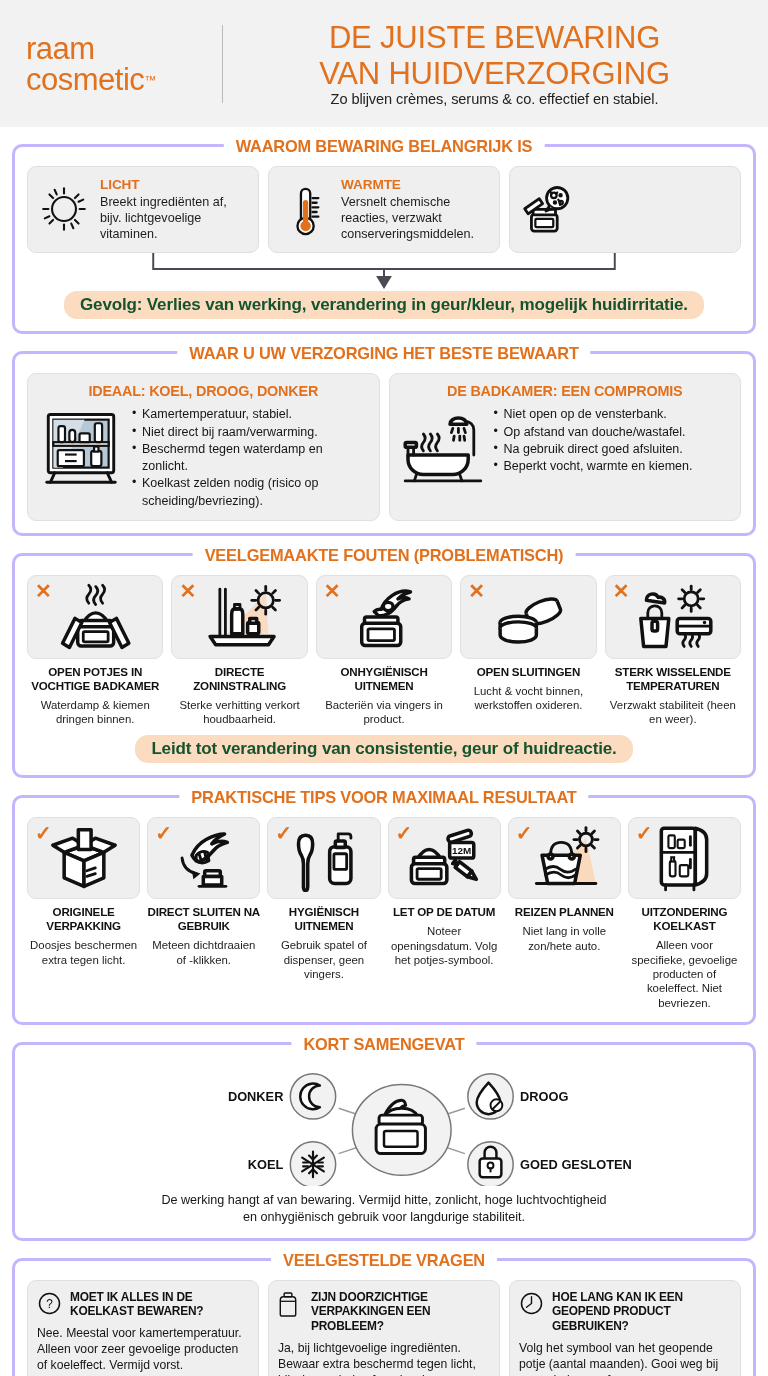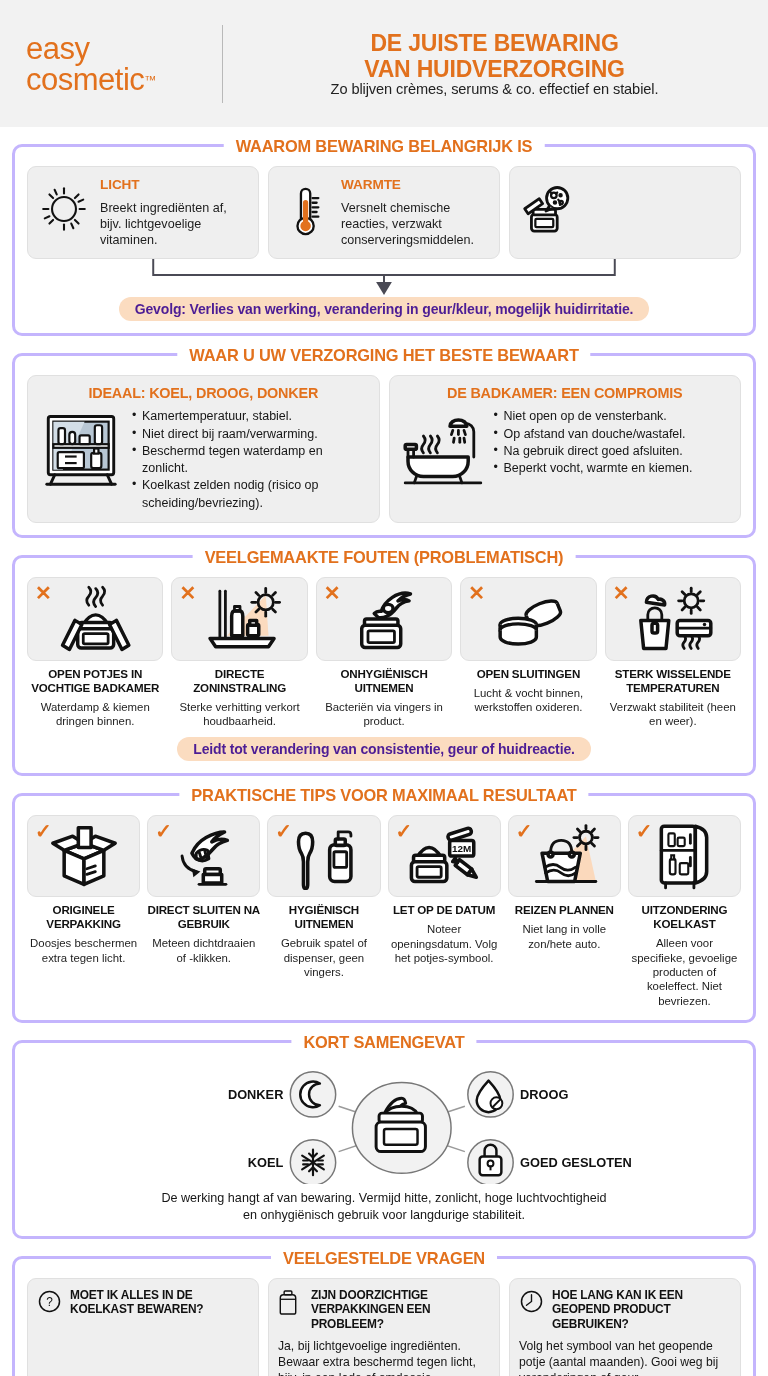--- a/index.html
+++ b/index.html
@@ -20,21 +20,21 @@
   .logo{
     width:192px; flex:0 0 192px;
     color:#E2711D; line-height:1.0;
   }
   .logo .l1{ font-size:31px; font-weight:400; letter-spacing:-0.5px;}
   .logo .l2{ font-size:31px; font-weight:400; letter-spacing:-0.5px; position:relative; display:inline-block;}
   .logo .tm{ font-size:12px; vertical-align:super; }
   .hdivider{ width:1px; background:#b9b9b9; height:78px; margin:0 20px 0 4px; }
   .htext{ flex:1; }
   .htext h1{
-    color:#E2711D; font-size:23px; font-weight:700;
+    color:#E2711D; font-size:31px; font-weight:400;
     letter-spacing:-0.2px; line-height:1.13; text-align:center;
   }
   .htext .sub{
     font-size:14.6px; color:#222; text-align:center; margin-top:0;
     letter-spacing:-0.1px;
   }
 
   
   .wrap{ padding:0 12px; }
   .section{
@@ -51,28 +51,28 @@
   }
   
   .card{
     background:#EFEFEF; border:1px solid #e0e0e0; border-radius:9px;
   }
   .row{ display:flex; gap:9px; }
   .why-card{
     flex:1; display:flex; gap:8px; padding:10px 9px 10px 8px; align-items:flex-start;
   }
   .why-ico{ flex:0 0 56px; display:flex; align-items:center; justify-content:center; padding-top:6px;}
-  .why-txt h3{ color:#E2711D; font-size:13.6px; font-weight:700; letter-spacing:-0.1px; margin-bottom:8px;}
+  .why-txt h3{ color:#E2711D; font-size:13.6px; font-weight:700; letter-spacing:-0.1px; margin-bottom:2px;}
   .why-txt p{ font-size:12.6px; line-height:1.28; color:#1d1d1d; }
 
   .connector{ height:38px; position:relative; }
   .banner{
     background:#FBDCC0; border-radius:13px; margin:0 auto;
     display:table; padding:4px 16px;
-    font-size:14px; font-weight:700; color:#4c1d95; letter-spacing:-0.15px;
+    font-size:17px; font-weight:700; color:#14532d; letter-spacing:-0.15px;
   }
 
   
   .where-card{ flex:1; padding:9px 10px 10px; }
   .where-card h3{ text-align:center; color:#E2711D; font-size:14.4px; font-weight:700; letter-spacing:-0.2px; margin-bottom:7px;}
   .where-body{ display:flex; gap:8px; align-items:flex-start; }
   .where-ico{ flex:0 0 86px; display:flex; justify-content:center; padding-top:4px;}
   .where-list{ flex:1; }
   .where-list li{ list-style:none; font-size:12.5px; line-height:1.38; padding-left:10px; position:relative; color:#161616;}
   .where-list li:before{ content:"•"; position:absolute; left:0; top:-1px; }
@@ -106,21 +106,21 @@
 
   svg{ display:block; }
   .ln2{ fill:none; stroke:#111; stroke-width:4; stroke-linecap:round; stroke-linejoin:round; }
   .lnf{ fill:#fff; stroke:#111; stroke-width:5; stroke-linejoin:round; }
 </style>
 </head>
 <body>
 
 <div class="header">
   <div class="logo">
-    <div class="l1">easy</div>
+    <div class="l1">raam</div>
     <div><span class="l2">cosmetic</span><span class="tm">™</span></div>
   </div>
   <div class="hdivider"></div>
   <div class="htext">
     <h1><span>DE JUISTE BEWARING</span><br><span>VAN HUIDVERZORGING</span></h1>
     <div class="sub">Zo blijven crèmes, serums &amp; co. effectief en stabiel.</div>
   </div>
 </div>
 
 <div class="wrap">
@@ -632,20 +632,21 @@
     <div class="card faq-card">
       <div class="faq-head">
         <div class="q">
           <svg width="25" height="25" viewBox="0 0 40 40">
             <circle cx="20" cy="20" r="16" fill="none" stroke="#111" stroke-width="2.4"></circle>
             <text x="20" y="27" text-anchor="middle" font-family="Liberation Sans, sans-serif" font-size="19" fill="#111">?</text>
           </svg>
         </div>
         <h4>MOET IK ALLES IN DE KOELKAST BEWAREN?</h4>
       </div>
+      <p>Nee. Meestal voor kamertemperatuur. Alleen voor zeer gevoelige producten of koeleffect. Vermijd vorst.</p>
     </div>
 
     <div class="card faq-card">
       <div class="faq-head">
         <div class="q">
           <svg width="20" height="27" viewBox="0 0 30 42">
             <rect x="9" y="3" width="12" height="6" rx="1.5" fill="none" stroke="#111" stroke-width="2.2"></rect>
             <path d="M8 9 h14 a5 5 0 0 1 5 5 v22 a3 3 0 0 1 -3 3 H6 a3 3 0 0 1 -3 -3 V14 a5 5 0 0 1 5 -5 Z" fill="none" stroke="#111" stroke-width="2.2"></path>
             <line x1="3" y1="16" x2="27" y2="16" stroke="#111" stroke-width="2"></line>
           </svg>

